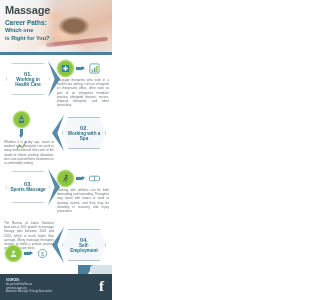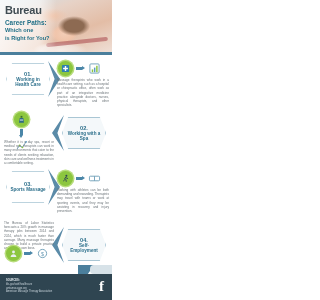--- a/index.html
+++ b/index.html
@@ -132,21 +132,21 @@
 </style>
 </head>
 <body>
 
 <div class="page">
 
   <div class="header">
     <div class="photo"></div>
     <div class="hdr-shade"></div>
     <div class="hdr-text">
-      <div class="h-title">Bureau</div>
+      <div class="h-title">Massage</div>
       <div class="h-sub1">Career Paths:</div>
       <div class="h-sub2">Which one</div>
       <div class="h-sub3">is Right for You?</div>
     </div>
     <div class="hdr-rule"></div>
   </div>
 
   <div class="section">
     <div class="hex" style="left:6px;">
       <div class="hex-num">01.</div>

